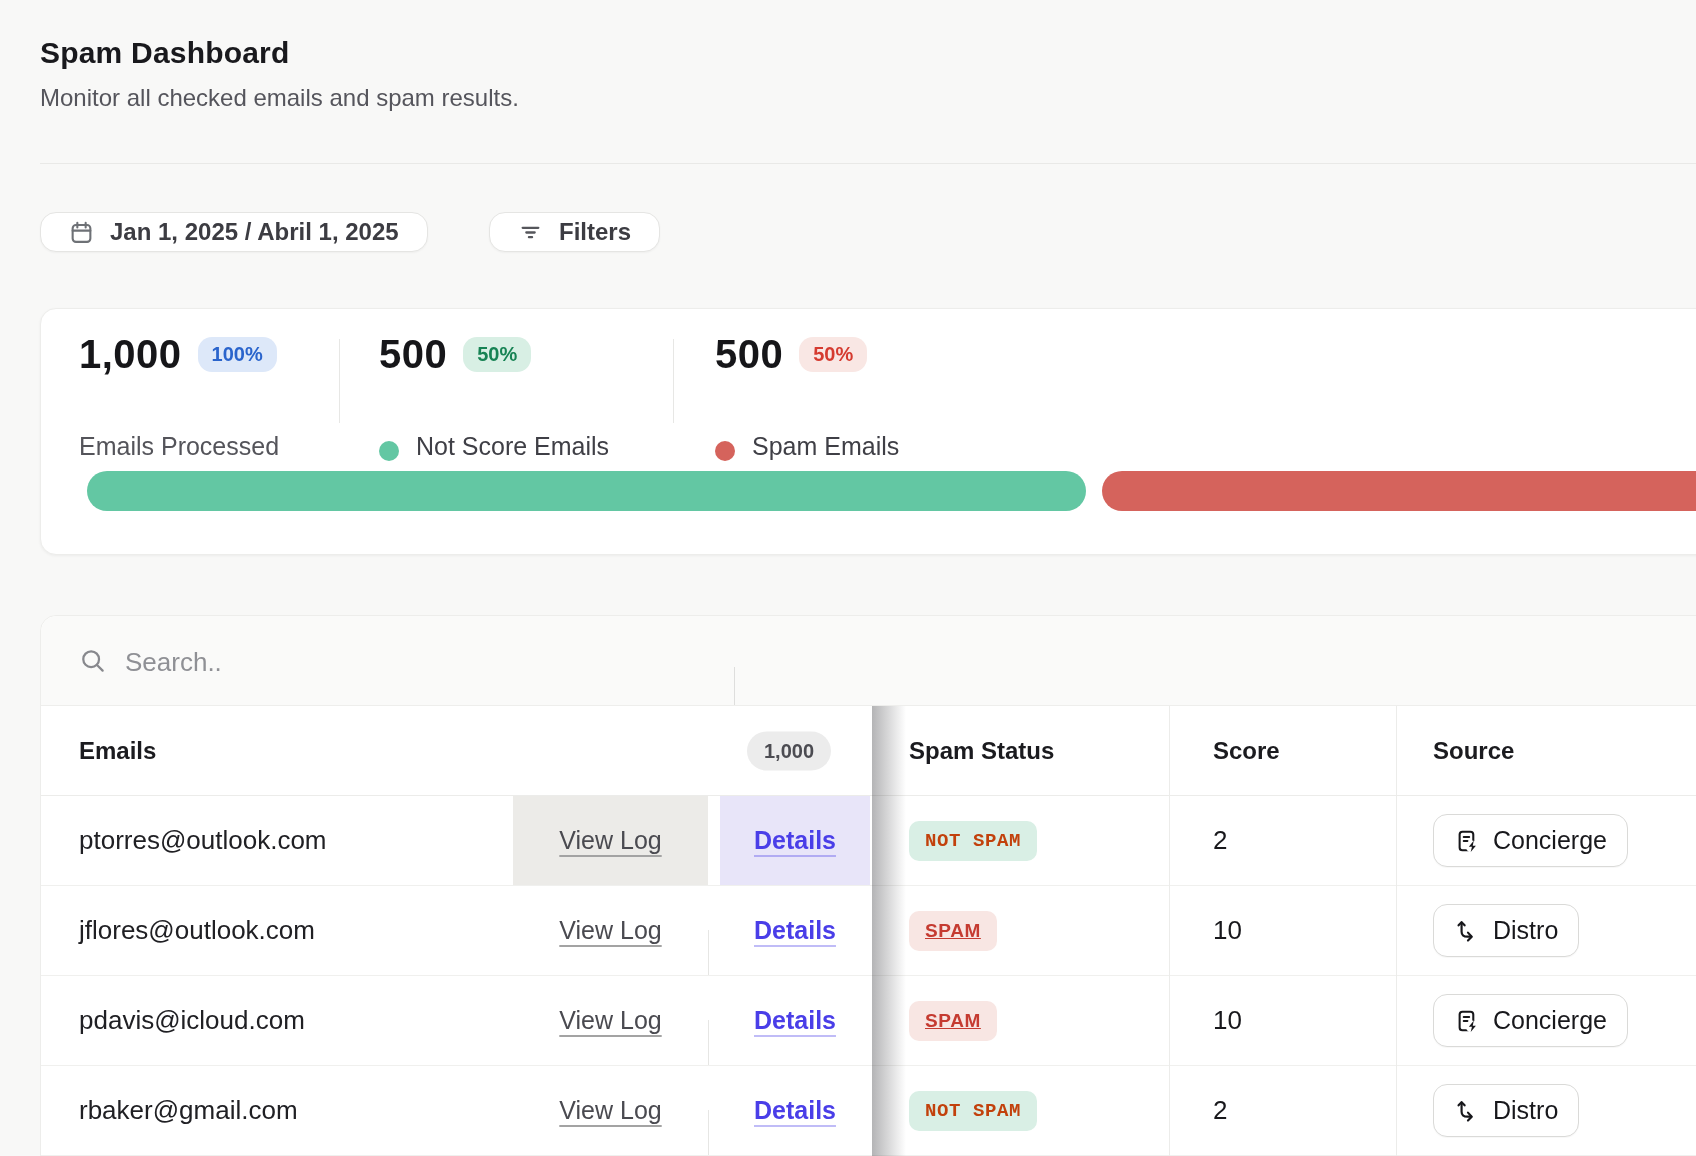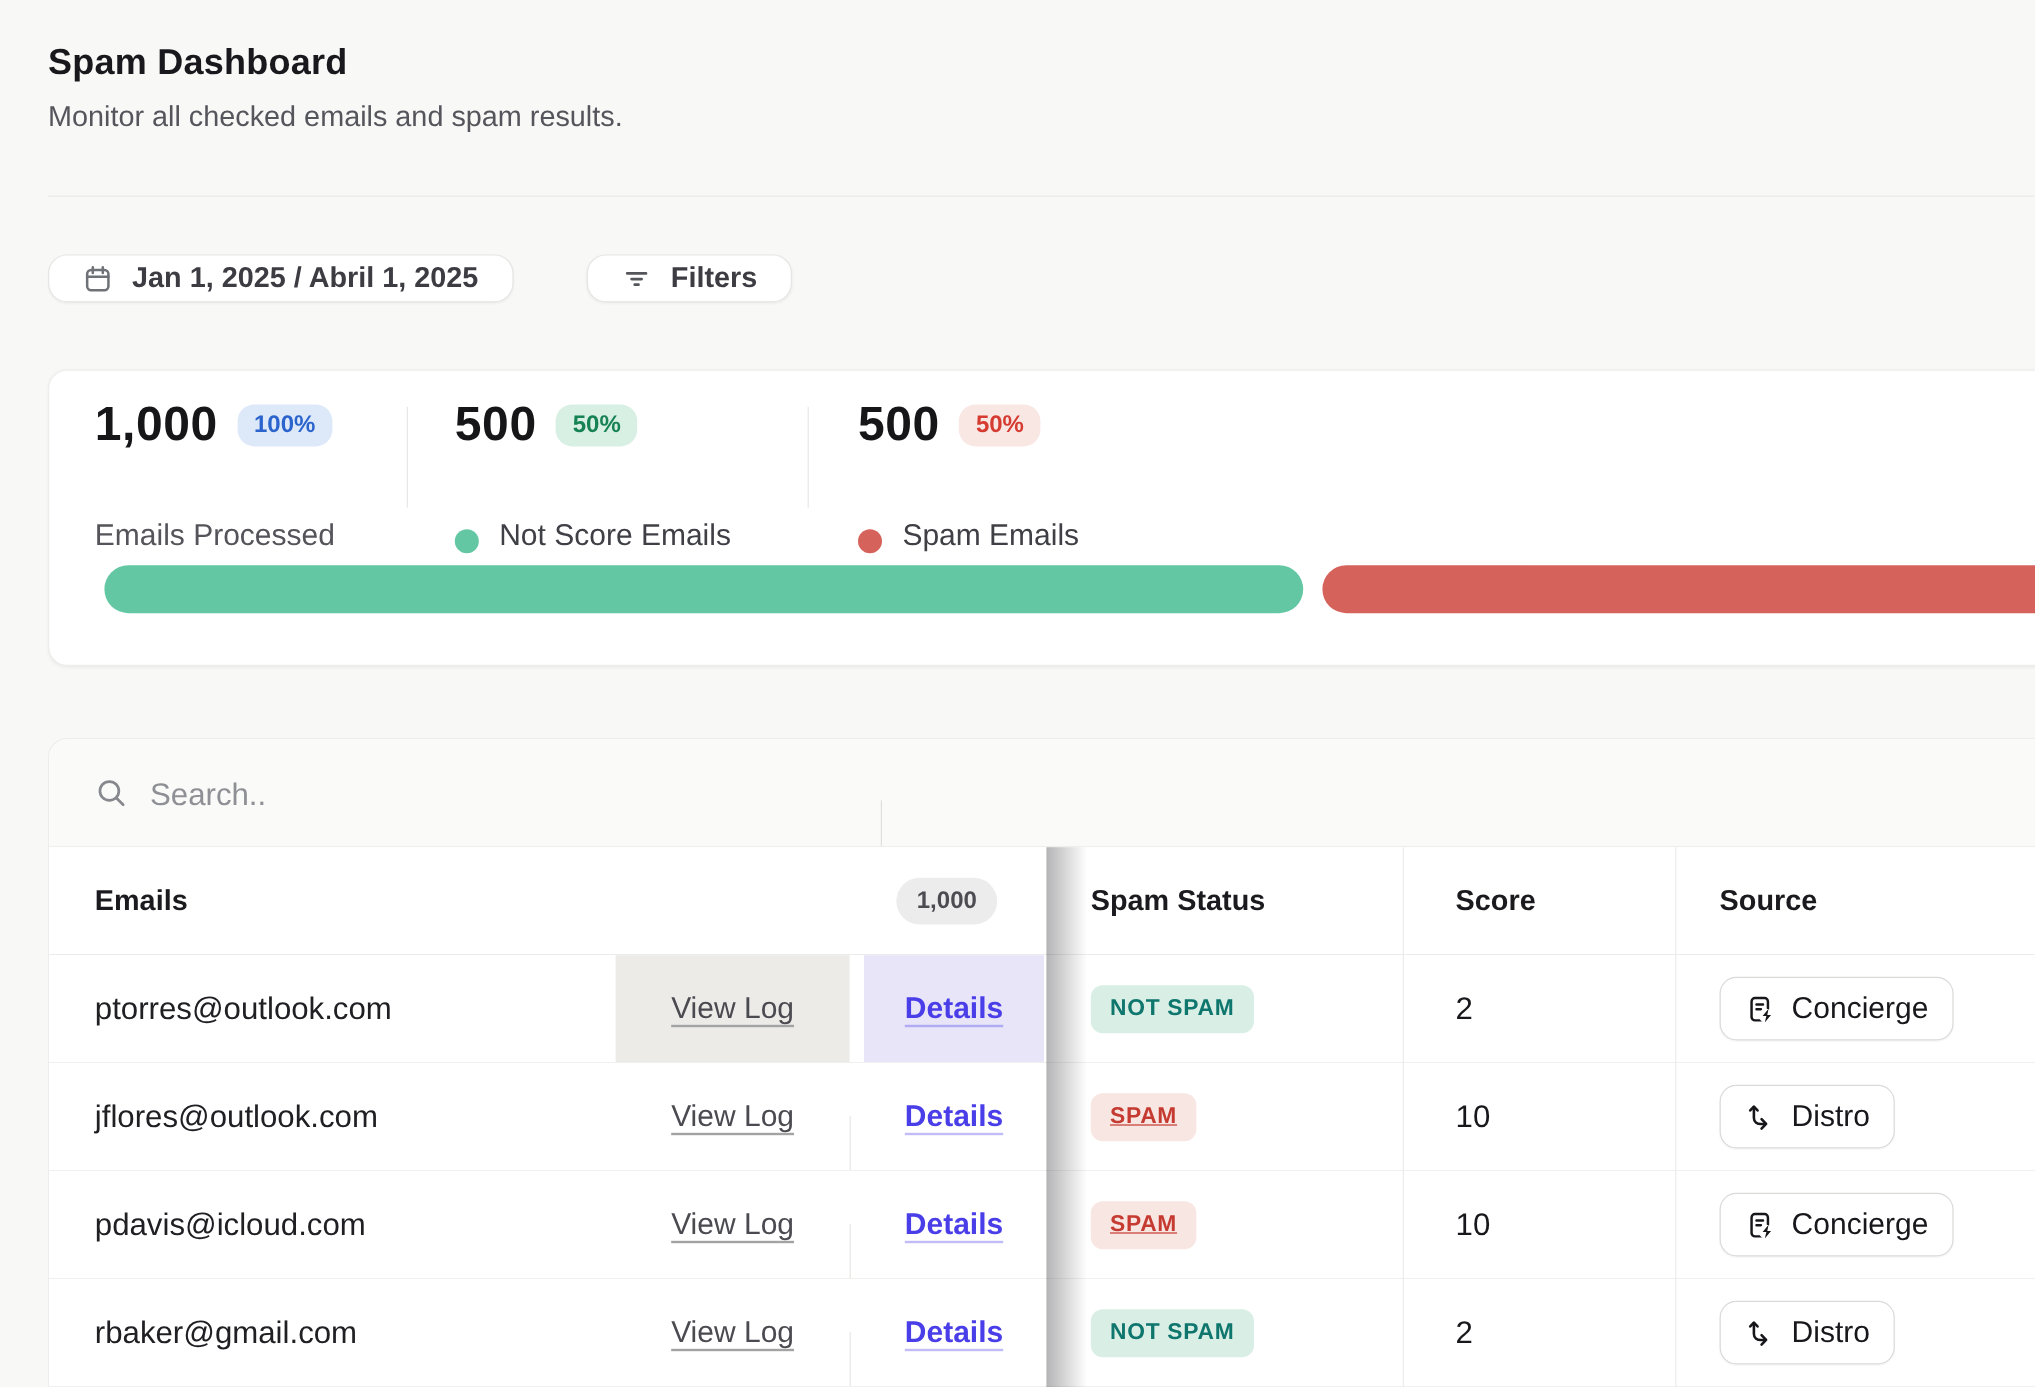--- a/index.html
+++ b/index.html
@@ -85,21 +85,21 @@
     font-size:25px; font-weight:500; color:#4a4a50; text-decoration:underline;
     text-decoration-color:#a3a3a3; text-underline-offset:6px; text-decoration-thickness:2px; cursor:pointer;
   }
   .link-details {
     font-size:25px; font-weight:700; color:#4a3ee8; text-decoration:underline;
     text-decoration-color:rgba(74,62,232,.35); text-underline-offset:6px; text-decoration-thickness:2px; cursor:pointer;
   }
   .half-divider { position:absolute; left:667px; bottom:0; height:45px; width:1px; background:#e6e6e4; }
   .cell-status { left:868px; }
   .pill { font-size:19px; font-weight:700; letter-spacing:.6px; padding:9px 16px; border-radius:10px; white-space:nowrap; }
-  .pill.not_spam { background:#d9efe5; color:#0f766e; }
+  .pill.not_spam { background:#d9efe5; color:#c2410c;font-family:Liberation Mono, monospace; }
   .pill.spam     { background:#f8e6e3; color:#c53b31;text-decoration:underline; }
   .cell-score { left:1172px; font-size:26px; color:#18181c; }
   .cell-source { left:1392px; }
   .src-btn {
     display:flex; align-items:center; gap:13px; height:53px; padding:0 20px;
     background:#fff; border:1px solid #dadad8; border-radius:14px; cursor:pointer;
     font-family:"Liberation Sans", sans-serif; font-size:25px; color:#18181c;
     box-shadow:0 1px 1px rgba(0,0,0,.03);
   }
   .col-border { position:absolute; top:90px; bottom:0; width:1px; background:#ececea; pointer-events:none; }

